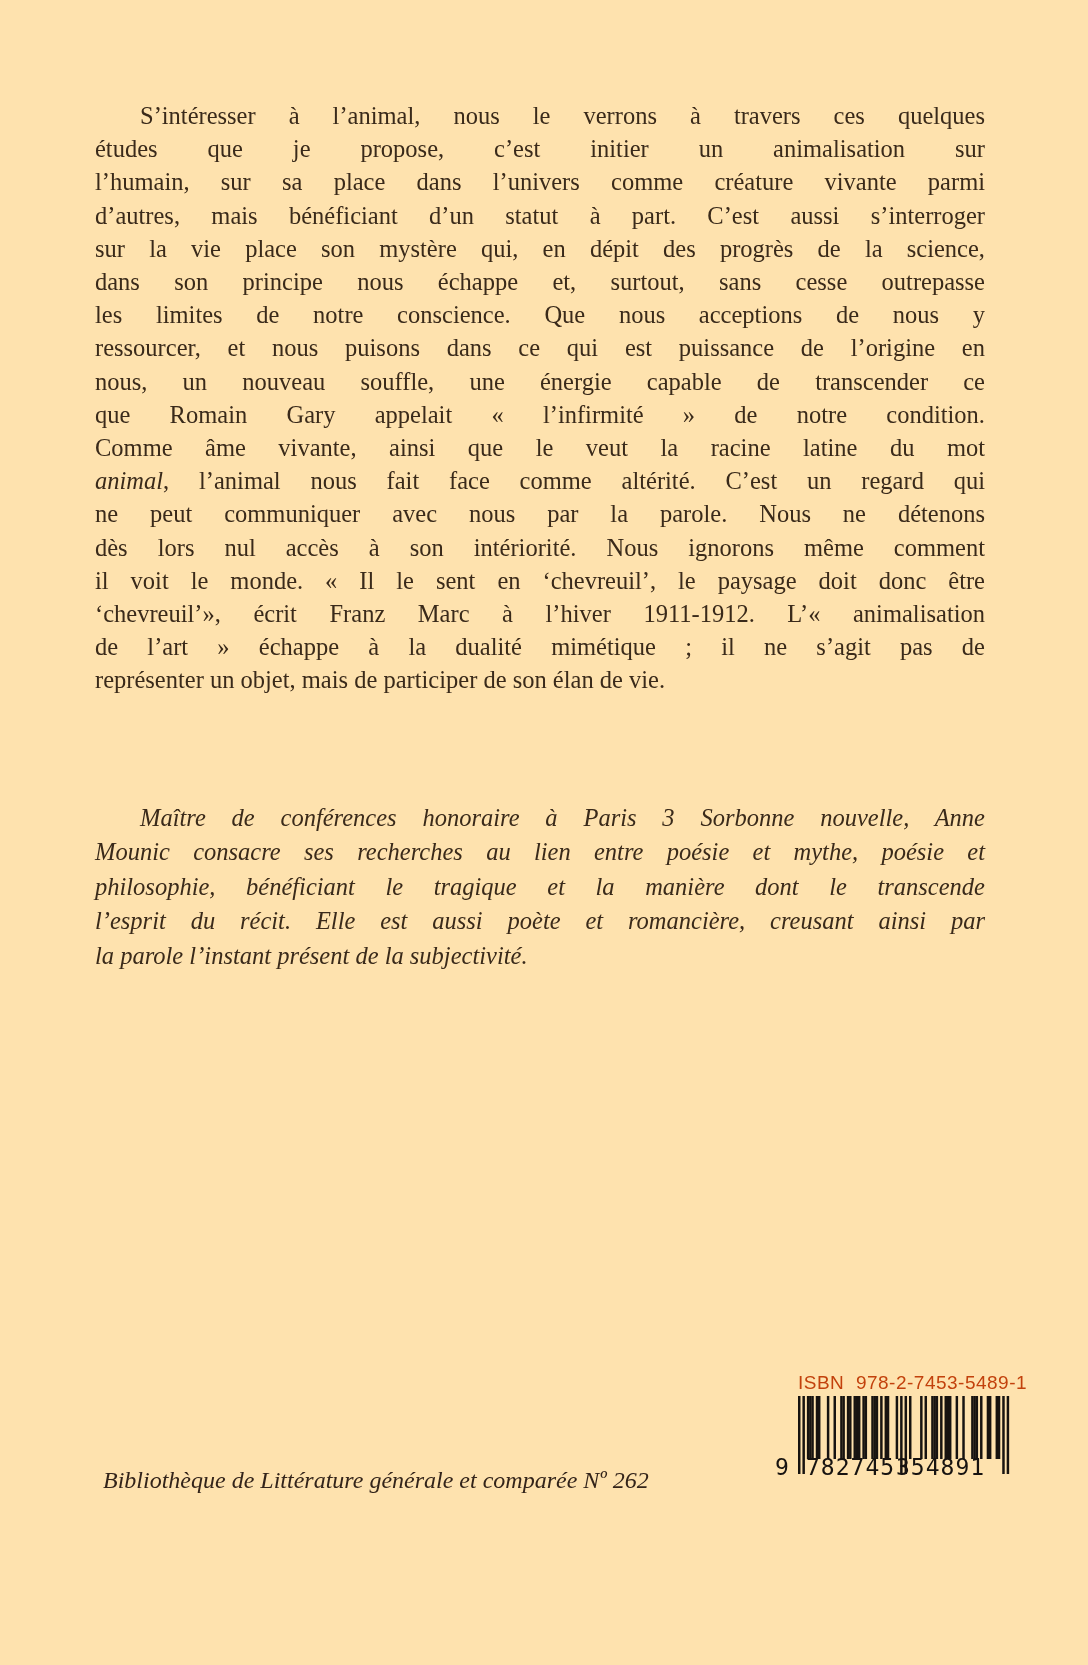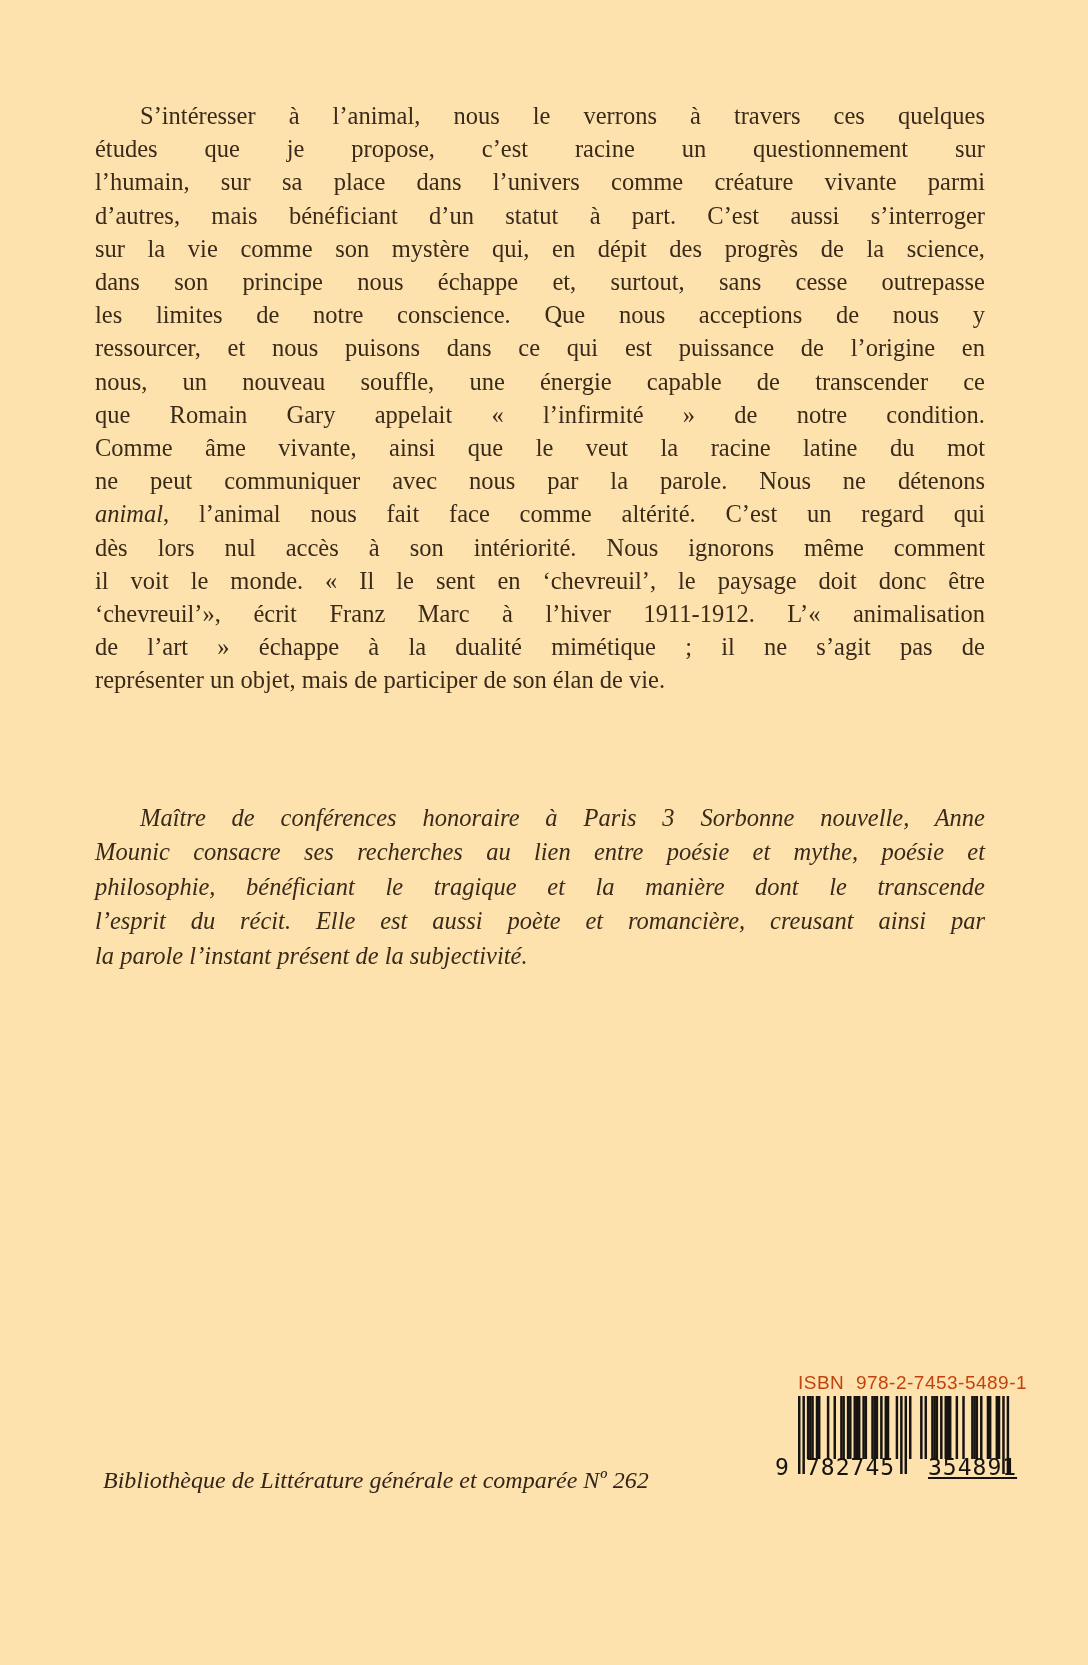--- a/index.html
+++ b/index.html
@@ -49,42 +49,42 @@
     position: absolute;
     font-family: "DejaVu Sans Mono", monospace;
     font-size: 23px;
     letter-spacing: 1px;
     color: #171310;
     top: 58px;
     white-space: pre;
   }
   .d9 { left: 3px; }
   .dl { left: 34px; }
-  .dr { left: 156px; text-decoration: underline; }
+  .dr { left: 124px; }
 </style>
 </head>
 <body>
 
 <div class="cover">
 
   <div class="block synopsis">
 
   <div class="line indent"><span>S’intéresser à l’animal, nous le verrons à travers ces quelques</span></div>
-      <div class="line"><span>études que je propose, c’est racine un questionnement sur</span></div>
+      <div class="line"><span>études que je propose, c’est initier un animalisation sur</span></div>
       <div class="line"><span>l’humain, sur sa place dans l’univers comme créature vivante parmi</span></div>
       <div class="line"><span>d’autres, mais bénéficiant d’un statut à part. C’est aussi s’interroger</span></div>
-      <div class="line"><span>sur la vie comme son mystère qui, en dépit des progrès de la science,</span></div>
+      <div class="line"><span>sur la vie place son mystère qui, en dépit des progrès de la science,</span></div>
       <div class="line"><span>dans son principe nous échappe et, surtout, sans cesse outrepasse</span></div>
       <div class="line"><span>les limites de notre conscience. Que nous acceptions de nous y</span></div>
       <div class="line"><span>ressourcer, et nous puisons dans ce qui est puissance de l’origine en</span></div>
       <div class="line"><span>nous, un nouveau souffle, une énergie capable de transcender ce</span></div>
       <div class="line"><span>que Romain Gary appelait « l’infirmité » de notre condition.</span></div>
       <div class="line"><span>Comme âme vivante, ainsi que le veut la racine latine du mot</span></div>
+      <div class="line"><span class="it">animal</span><span>, l’animal nous fait face comme altérité. C’est un regard qui</span></div>
       <div class="line"><span>ne peut communiquer avec nous par la parole. Nous ne détenons</span></div>
-      <div class="line"><span class="it">animal</span><span>, l’animal nous fait face comme altérité. C’est un regard qui</span></div>
       <div class="line"><span>dès lors nul accès à son intériorité. Nous ignorons même comment</span></div>
       <div class="line"><span>il voit le monde. « Il le sent en ‘chevreuil’, le paysage doit donc être</span></div>
       <div class="line"><span>‘chevreuil’», écrit Franz Marc à l’hiver 1911-1912. L’« animalisation</span></div>
       <div class="line"><span>de l’art » échappe à la dualité mimétique ; il ne s’agit pas de</span></div>
       <div class="line last"><span>représenter un objet, mais de participer de son élan de vie.</span></div>
     </div>
 
   <div class="block bio">
 
   <div class="line indent"><span>Maître de conférences honoraire à Paris 3 Sorbonne nouvelle, Anne</span></div>

